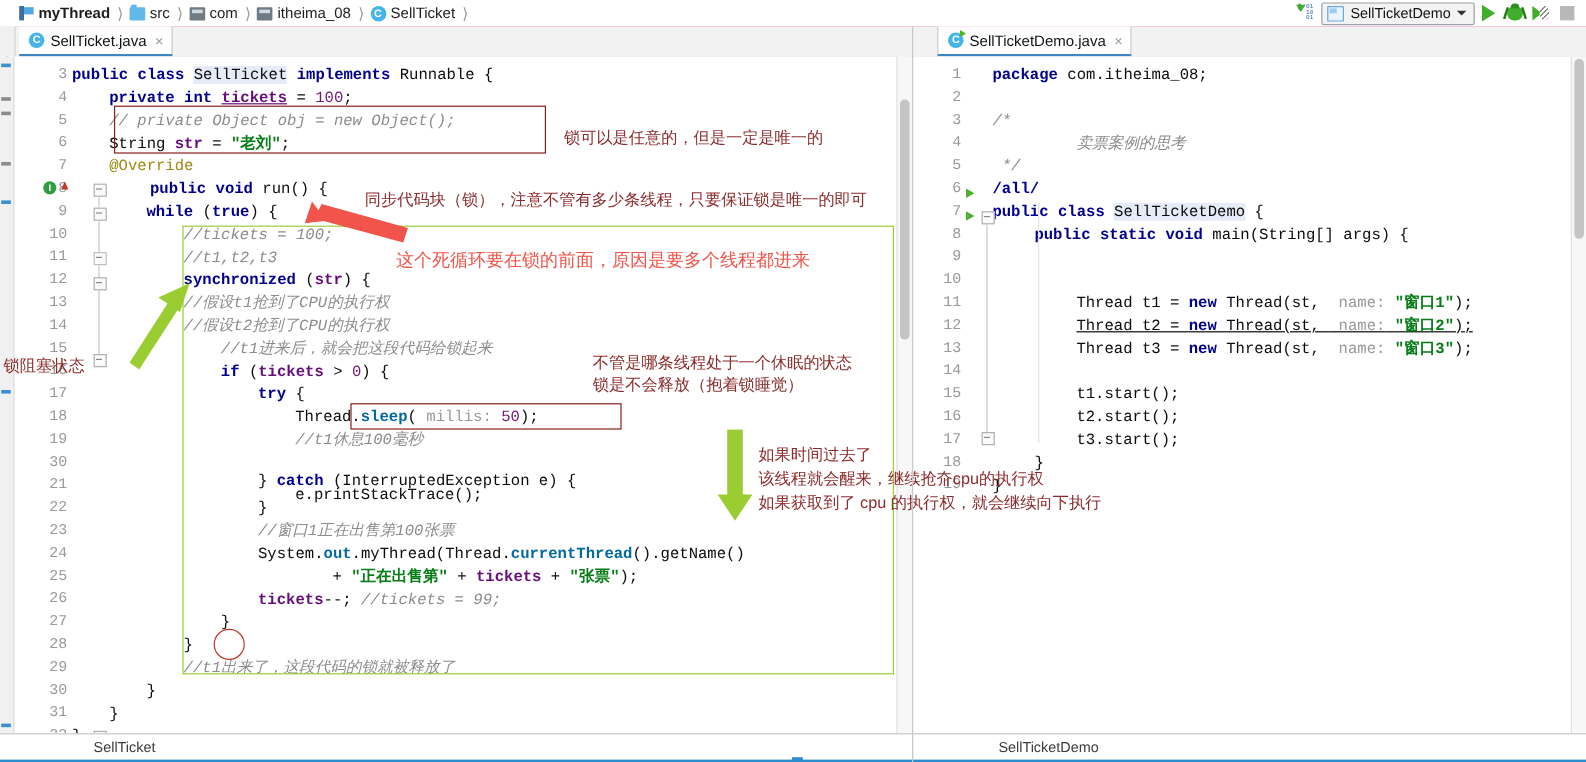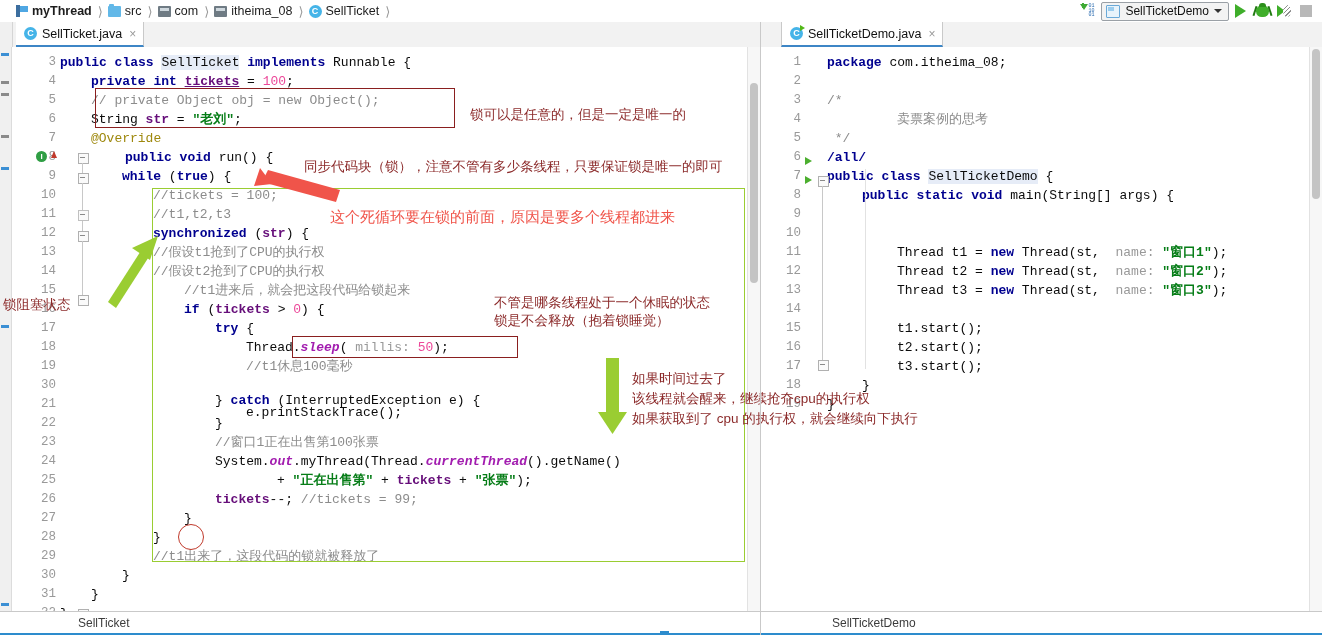--- a/index.html
+++ b/index.html
@@ -83,26 +83,26 @@
 
   .markerstrip{position:absolute;left:0;top:0;width:11px;height:565px;background:#f0f0f0;border-right:1px solid #dcdcdc;}
   .markerstrip .mk{position:absolute;left:1px;width:8px;height:3px;}
   .gutter{position:absolute;top:0;width:100%;height:565px;}
   .gnum{position:absolute;right:0;font-size:12.5px;color:#999999;font-family:"Liberation Mono",monospace;text-align:right;}
 
   .codearea{position:absolute;top:0;left:0;width:100%;height:565px;}
   .cl-line{position:absolute;white-space:pre;font-family:"Liberation Mono","DejaVu Sans Mono",monospace;font-size:13px;line-height:19px;color:#0b0b0b;}
 
   .kw{color:#00008f;font-weight:bold;}
-  .cm{color:#8c8c8c;}
+  .cm{color:#8c8c8c;font-style:italic;}
   .str{color:#067d17;font-weight:bold;}
-  .num{color:#ec4899;}
+  .num{color:#701a75;}
   .ann{color:#9e880d;}
   .fld{color:#660e7a;font-weight:bold;}
-  .st{color:#a21caf;font-weight:bold;font-style:italic;}
+  .st{color:#0369a1;font-weight:bold;}
   .param{color:#999999;}
   .ul{text-decoration:underline;}
   .hl{background:#e6ecf7;}
 
   
   .fold{position:absolute;width:9px;height:9px;border:1px solid #b0b0b0;background:#fafafa;}
   .fold:after{content:"";position:absolute;left:1px;top:3px;width:5px;height:1px;background:#8a8a8a;}
   .foldv{position:absolute;width:1px;background:#c8c8c8;}
   .indent{position:absolute;width:1px;background:#e2e2e2;}
 
@@ -338,21 +338,21 @@
         <div class="cl-line" style="top: 6px; left: 0px; line-height: 19px;"><span class="kw">package </span><span>com.itheima_08;</span></div>
         <div class="cl-line" style="top: 25px; left: 0px; line-height: 19px;"><span></span></div>
         <div class="cl-line" style="top: 44px; left: 0px; line-height: 19px;"><span class="cm">/*</span></div>
         <div class="cl-line" style="top: 63px; left: 70px; line-height: 19px;"><span class="cm">卖票案例的思考</span></div>
         <div class="cl-line" style="top: 82px; left: 0px; line-height: 19px;"><span class="cm"> */</span></div>
         <div class="cl-line" style="top: 101px; left: 0px; line-height: 19px;"><span class="kw">/all/</span></div>
         <div class="cl-line" style="top: 120px; left: 0px; line-height: 19px;"><span class="kw">public class </span><span class="hl">SellTicketDemo</span><span> {</span></div>
         <div class="cl-line" style="top: 139px; left: 35px; line-height: 19px;"><span class="kw">public static void </span><span>main(String[] args) {</span></div>
         <div class="cl-line" style="top: 177px; left: 70px; line-height: 19px;"><span></span></div>
         <div class="cl-line" style="top: 196px; left: 70px; line-height: 19px;"><span>Thread t1 = </span><span class="kw">new </span><span>Thread(st, </span><span class="param"> name:</span><span> </span><span class="str">"窗口1"</span><span>);</span></div>
-        <div class="cl-line" style="top: 215px; left: 70px; line-height: 19px;"><span>Thread t2 = </span><span class="kw">new </span><span>Thread(st, </span><span class="param"> name:</span><span> </span><span class="str">"窗口2"</span><span>);</span></div>
+        <div class="cl-line" style="top: 215px; left: 70px; line-height: 19px; text-decoration: underline;"><span>Thread t2 = </span><span class="kw">new </span><span>Thread(st, </span><span class="param"> name:</span><span> </span><span class="str">"窗口2"</span><span>);</span></div>
         <div class="cl-line" style="top: 234px; left: 70px; line-height: 19px;"><span>Thread t3 = </span><span class="kw">new </span><span>Thread(st, </span><span class="param"> name:</span><span> </span><span class="str">"窗口3"</span><span>);</span></div>
         <div class="cl-line" style="top: 253px; left: 70px; line-height: 19px;"><span></span></div>
         <div class="cl-line" style="top: 272px; left: 70px; line-height: 19px;"><span>t1.start();</span></div>
         <div class="cl-line" style="top: 291px; left: 70px; line-height: 19px;"><span>t2.start();</span></div>
         <div class="cl-line" style="top: 310px; left: 70px; line-height: 19px;"><span>t3.start();</span></div>
         <div class="cl-line" style="top: 329px; left: 35px; line-height: 19px;"><span>}</span></div>
         <div class="cl-line" style="top: 348px; left: 0px; line-height: 19px;"><span>}</span></div>
       </div>
 
     <div class="runmark" style="left:44px;top:110px;"></div>

